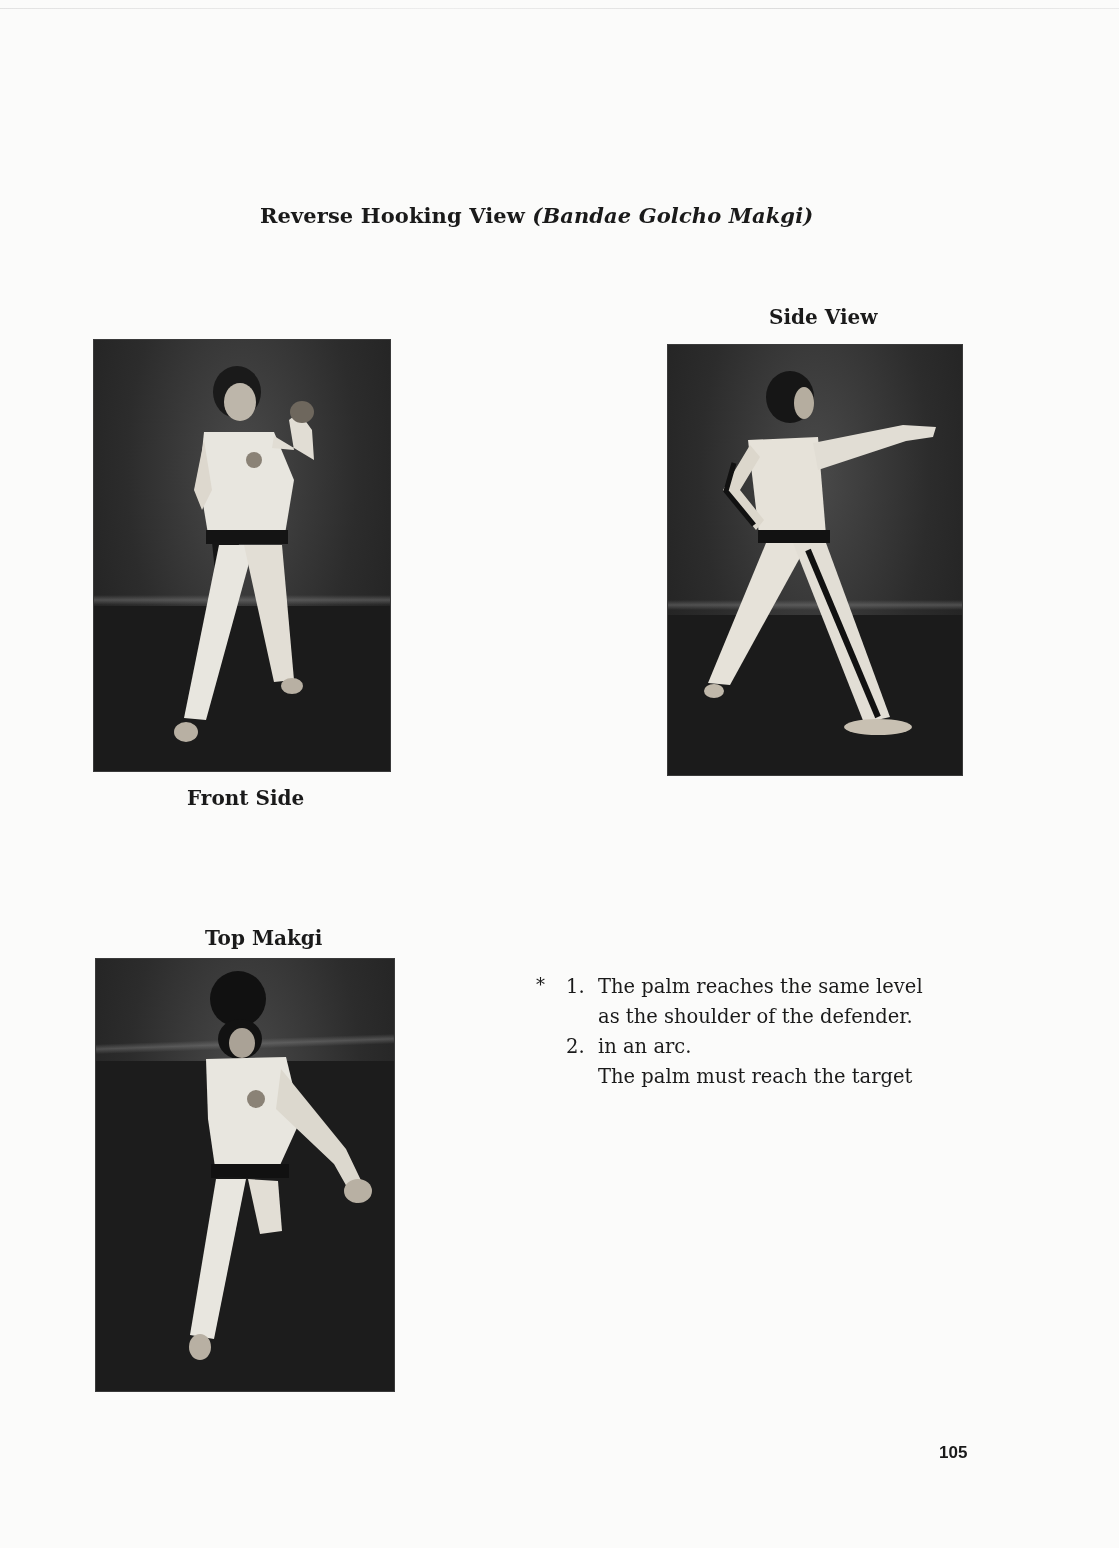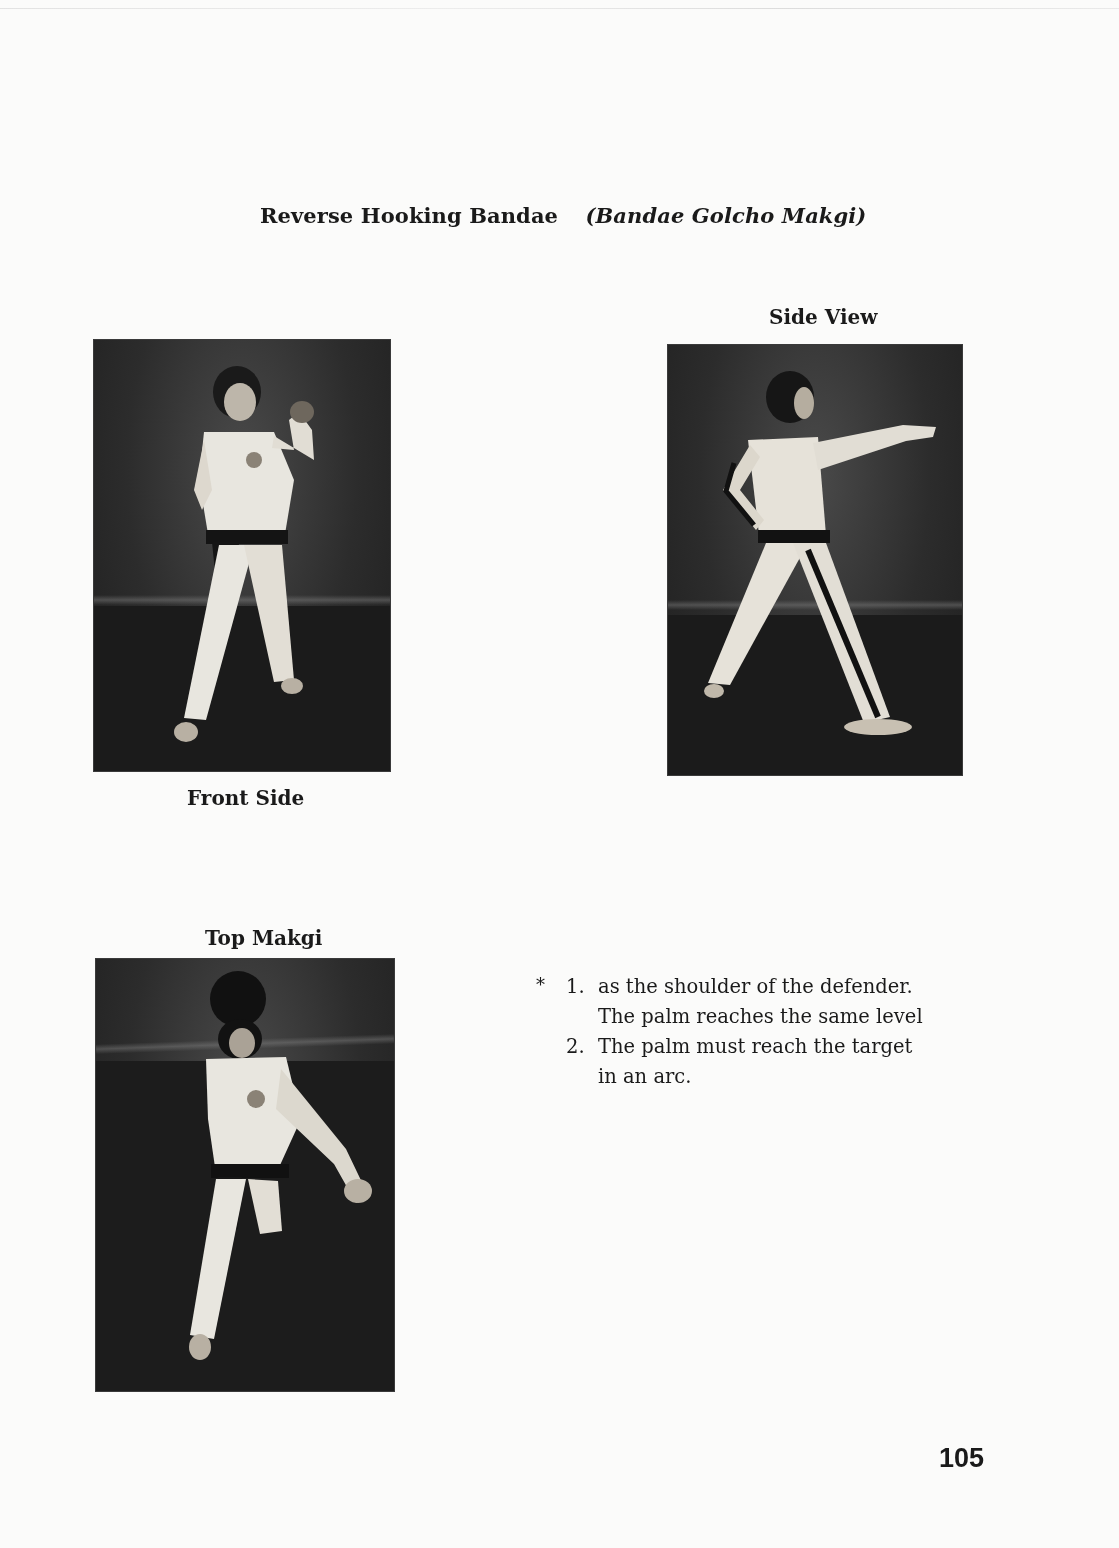--- a/index.html
+++ b/index.html
@@ -14,21 +14,21 @@
   .scan-line {
     position: absolute; left: 0; top: 8px; width: 1119px; height: 1px;
     background: linear-gradient(90deg, #d8d8d8 0%, #e6e6e6 40%, #cfcfcf 70%, #e2e2e2 100%);
     opacity: .7;
   }
   .title {
     position: absolute; left: 260px; top: 203px;
     font-size: 21px; font-weight: bold; letter-spacing: 0.1px;
     white-space: nowrap;
   }
-  .title .sub { font-style: italic; margin-left: 20px; }
+  .title .sub { font-style: italic; }
   .caption {
     position: absolute; font-size: 20px; font-weight: bold; white-space: nowrap;
   }
   .photo {
     position: absolute; overflow: hidden;
     background: radial-gradient(ellipse at 50% 30%, #4a4a4a 0%, #2c2c2c 55%, #1e1e1e 100%);
     box-shadow: 0 0 0 1px #3a3a3a;
   }
   .photo .horizon {
     position: absolute; left: 0; width: 100%; height: 10px;
@@ -42,30 +42,30 @@
   .notes {
     position: absolute; left: 536px; top: 972px;
     font-size: 19.5px; line-height: 30px;
   }
   .note { position: relative; padding-left: 62px; }
   .note .num { position: absolute; left: 30px; top: 0; }
   .note .star { position: absolute; left: 0; top: -2px; font-size: 18px; }
   .page-number {
     position: absolute; left: 939px; top: 1443px;
     font-family: "Liberation Sans", "DejaVu Sans", sans-serif;
-    font-weight: bold; font-size: 27px;
+    font-weight: bold; font-size: 17px;
   }
 </style>
 </head>
 <body>
 
 <div class="scan-line"></div>
 
 <div class="title">
-  <span>Reverse Hooking Bandae</span>
+  <span>Reverse Hooking View</span>
   <span class="sub">(Bandae Golcho Makgi)</span>
 </div>
 
 <div class="photo" style="left:94px; top:340px; width:296px; height:431px;">
   <div class="horizon" style="top:255px;"></div>
   <div class="floor" style="height:165px;"></div>
   <svg viewBox="0 0 296 431">
 
     <ellipse cx="143" cy="52" rx="24" ry="26" fill="#1a1a1a"></ellipse>
     <ellipse cx="146" cy="62" rx="16" ry="19" fill="#bdb6aa"></ellipse>
@@ -137,23 +137,23 @@
     <path d="M120 220 L150 220 L118 380 L94 376 Z" fill="#e8e6df"></path>
     <path d="M152 220 L182 222 L186 272 L164 275 Z" fill="#e2ded5"></path>
     <ellipse cx="104" cy="388" rx="11" ry="13" fill="#b8b0a3"></ellipse>
   </svg>
 </div>
 
 <div class="notes">
   <div class="note">
     <span class="star">*</span>
     <span class="num">1.</span>
+    <div>The palm reaches the same level</div>
     <div>as the shoulder of the defender.</div>
-    <div>The palm reaches the same level</div>
   </div>
   <div class="note">
     <span class="num">2.</span>
+    <div>in an arc.</div>
     <div>The palm must reach the target</div>
-    <div>in an arc.</div>
   </div>
 </div>
 
 <div class="page-number">105</div>
 
 </body></html>

